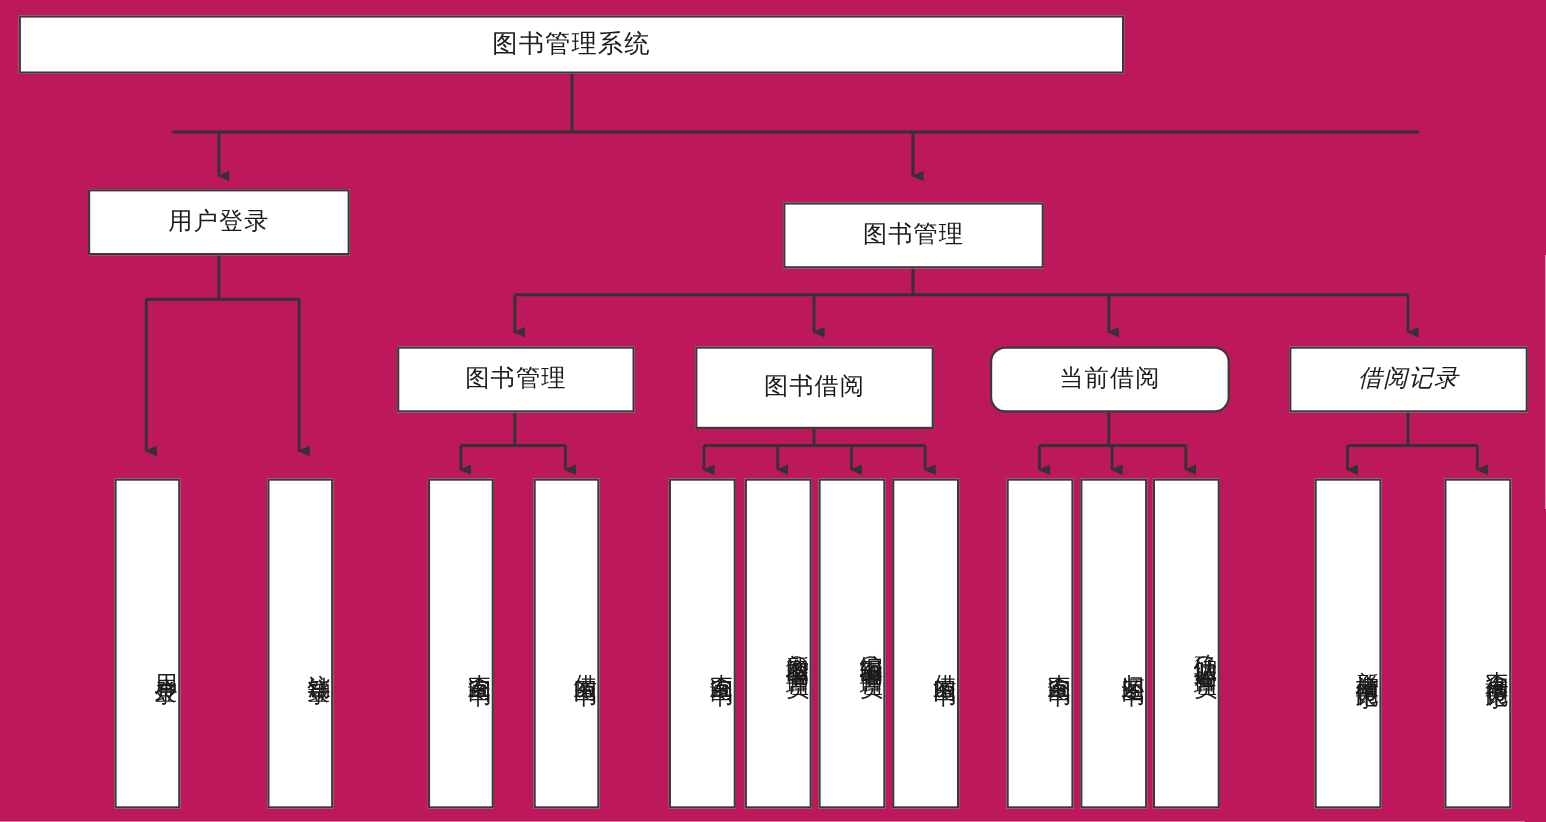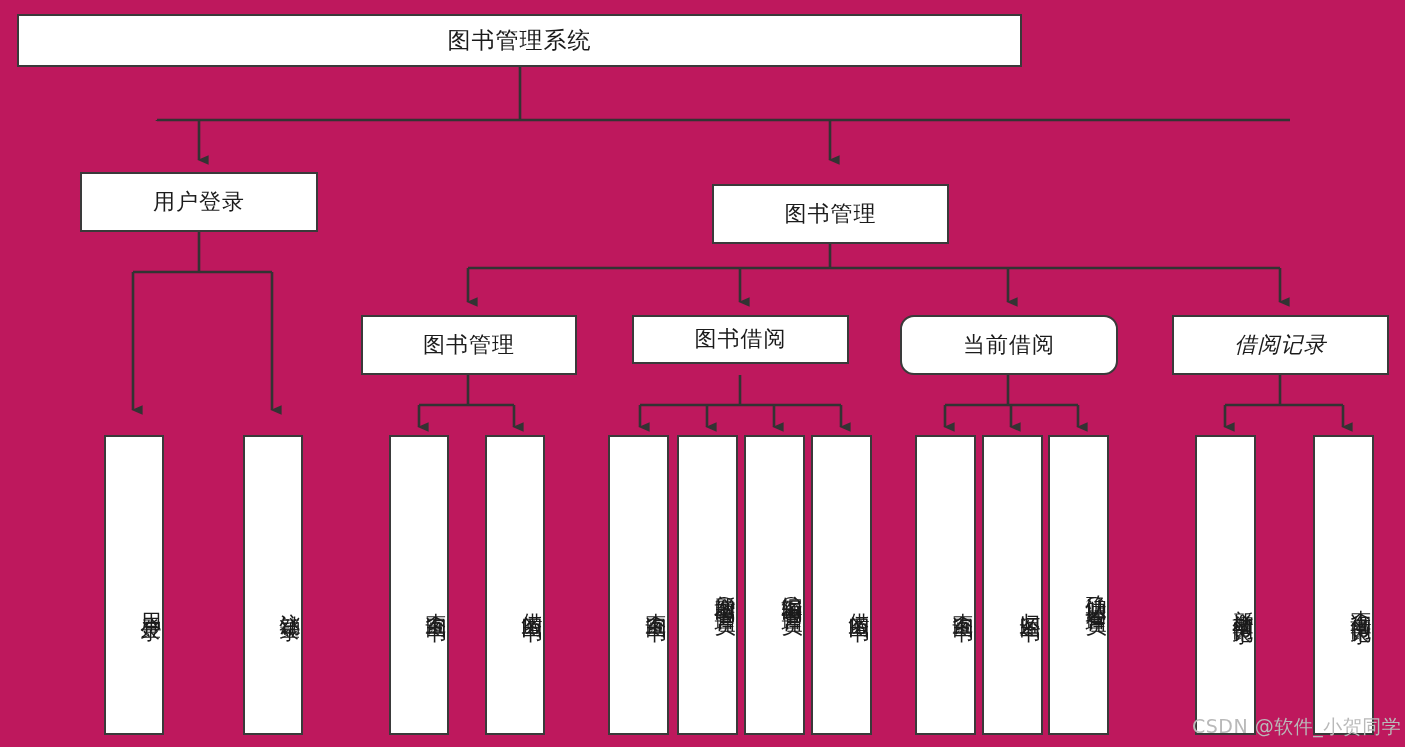--- a/index.html
+++ b/index.html
@@ -123,21 +123,21 @@
   </svg>
 
   <div class="node horiz root" style="left:17px; top:14px; width:1005px; height:53px;">图书管理系统</div>
 
   <div class="node horiz" style="left:80px; top:172px; width:238px; height:60px;">用户登录</div>
 
   <div class="node horiz" style="left:712px; top:184px; width:237px; height:60px;">图书管理</div>
 
   <div class="node horiz" style="left:361px; top:315px; width:216px; height:60px;">图书管理</div>
 
-  <div class="node horiz" style="left:632px; top:315px; width:217px; height:49px;">图书借阅</div>
+  <div class="node horiz" style="left:632px; top:315px; width:217px; height:75px;">图书借阅</div>
 
   <div class="node horiz" style="left:900px; top:315px; width:218px; height:60px;border-radius:14px;">当前借阅</div>
 
   <div class="node horiz" style="left:1172px; top:315px; width:217px; height:60px;font-style:italic;">借阅记录</div>
 
   <div class="node vert" style="left:104px; top:435px; width:60px; height:300px;">用户登录</div>
 
   <div class="node vert" style="left:243px; top:435px; width:60px; height:300px;">注销登录</div>
 
   <div class="node vert" style="left:389px; top:435px; width:60px; height:300px;">查询图书</div>
@@ -155,15 +155,14 @@
   <div class="node vert" style="left:915px; top:435px; width:61px; height:300px;">查询图书</div>
 
   <div class="node vert" style="left:982px; top:435px; width:61px; height:300px;">归还图书</div>
 
   <div class="node vert tall" style="left:1048px; top:435px; width:61px; height:300px;">确认归还（管理员）</div>
 
   <div class="node vert" style="left:1195px; top:435px; width:61px; height:300px;">新增借阅记录</div>
 
   <div class="node vert" style="left:1313px; top:435px; width:61px; height:300px;">查询借阅记录</div>
 
-  <div class="watermark">CSDN @软件_小贺同学</div>
 
 </div>
 
 </body></html>

